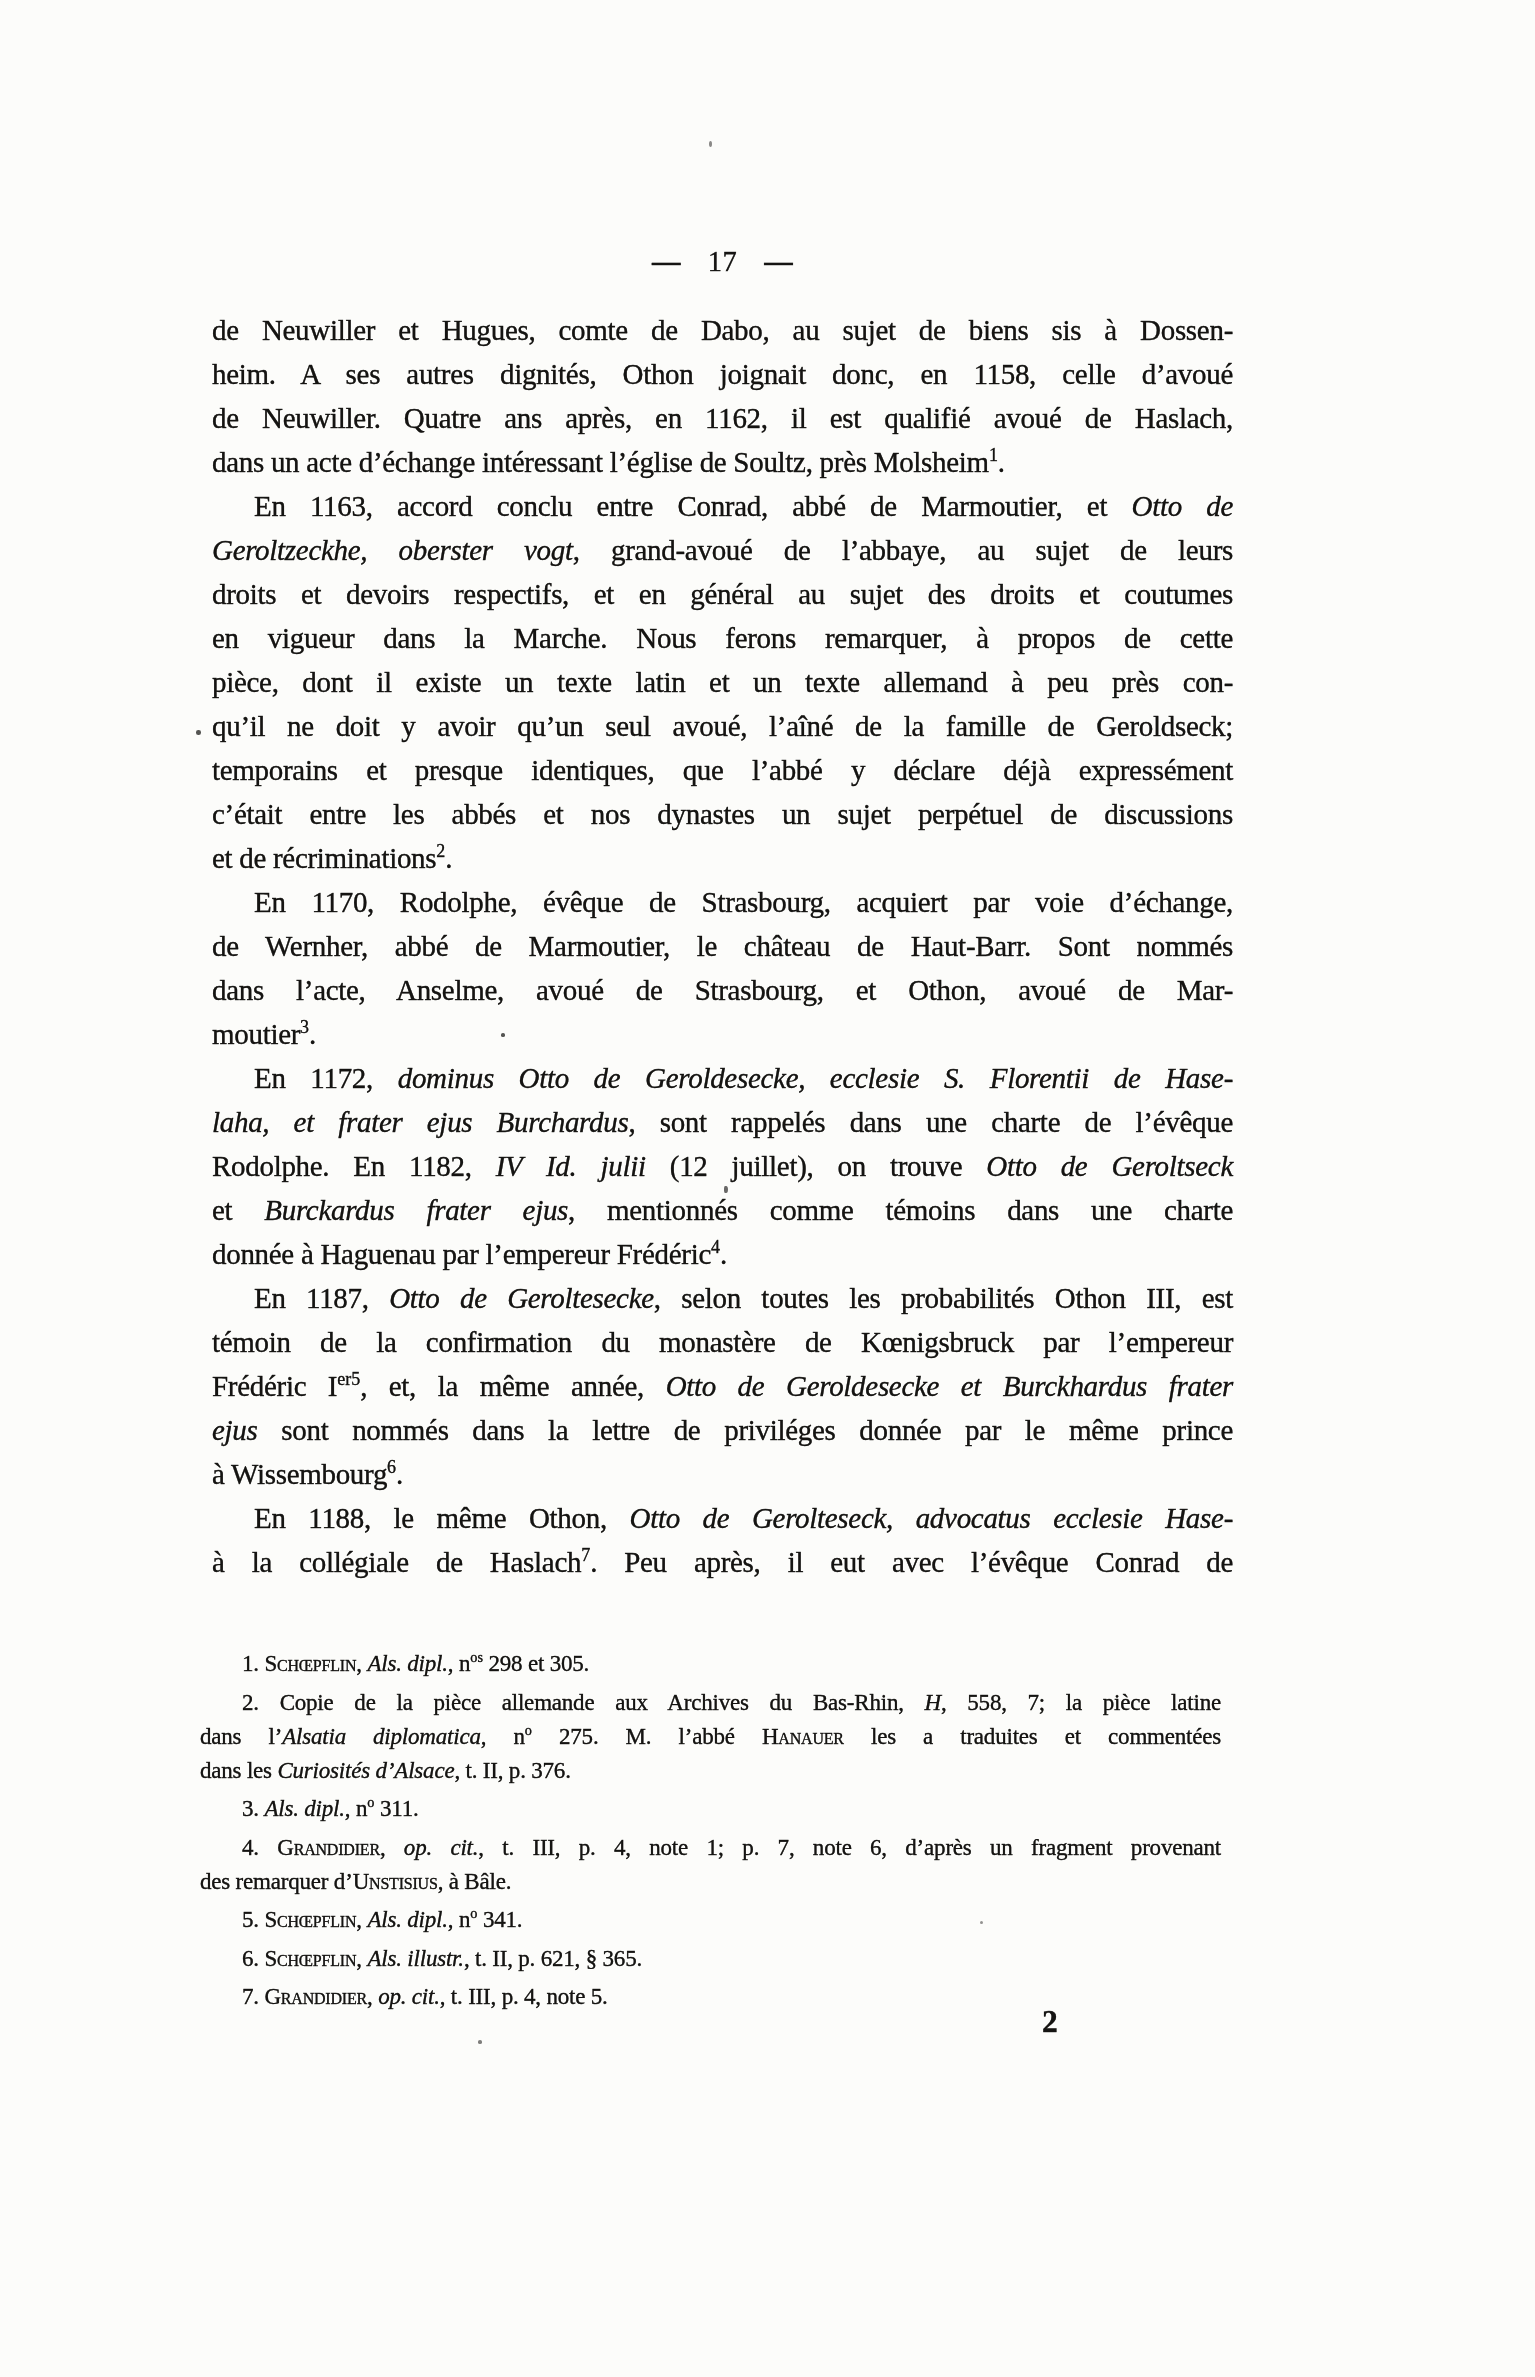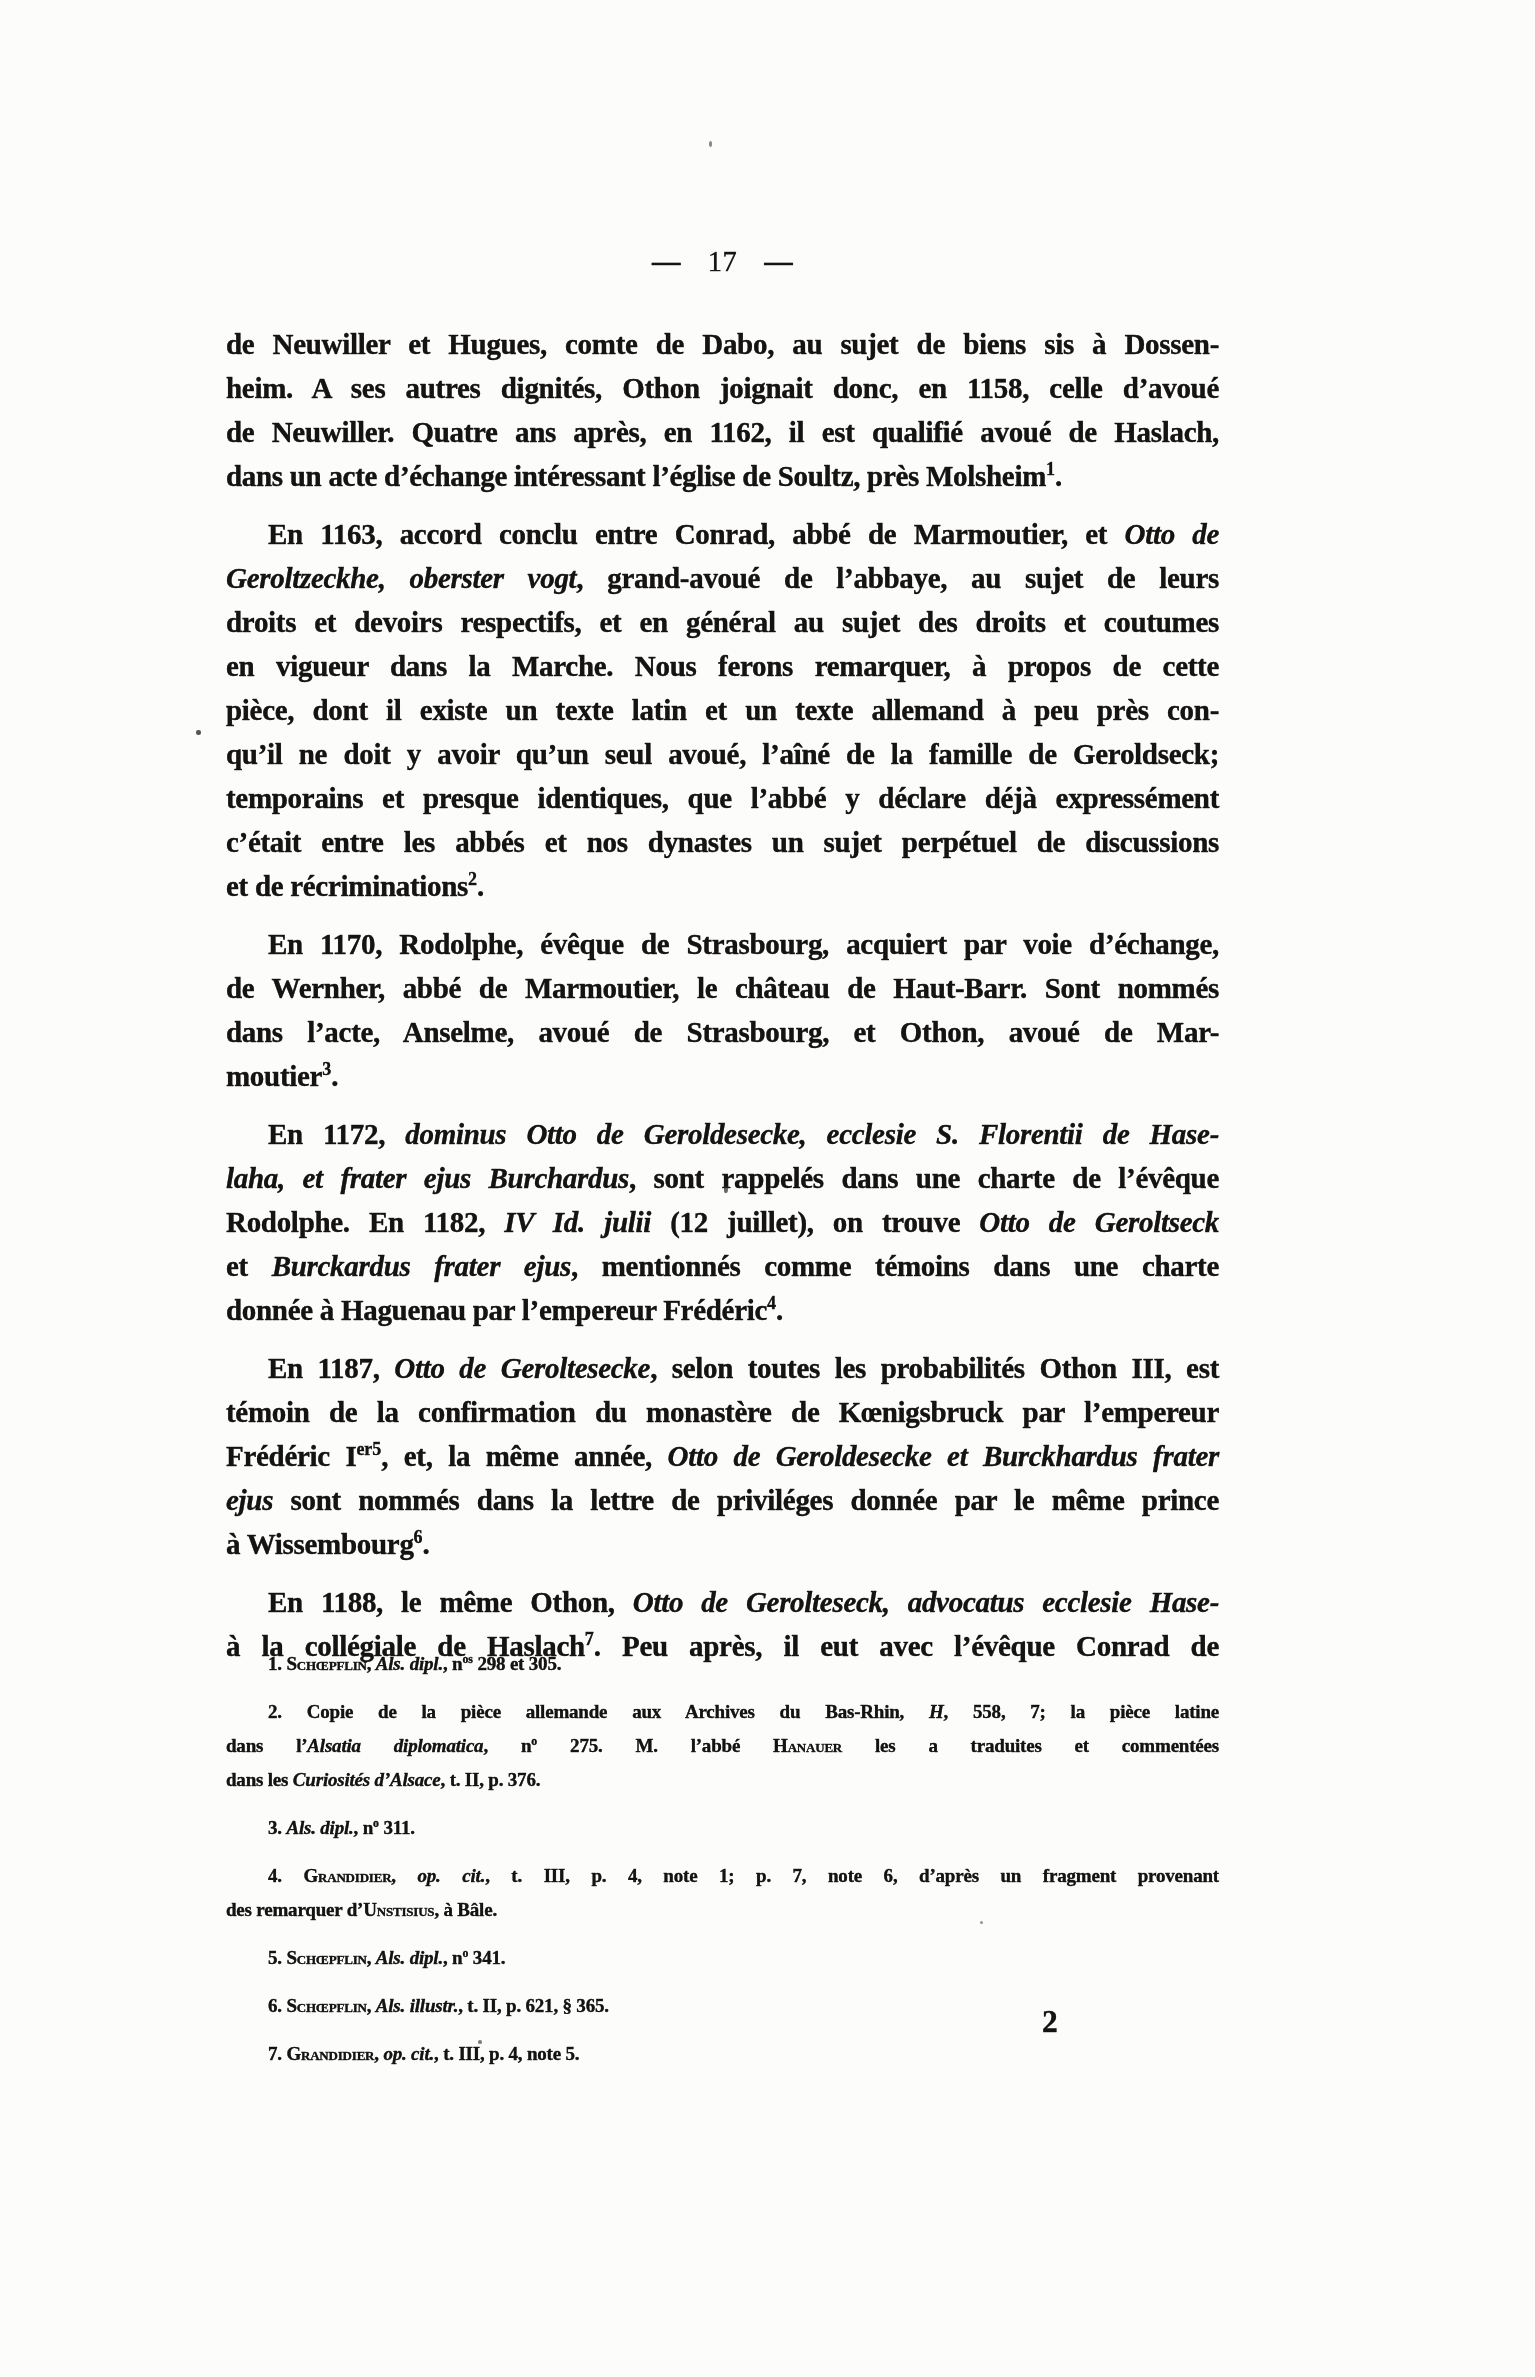--- a/index.html
+++ b/index.html
@@ -18,24 +18,24 @@
     position:absolute;top:246px;left:212px;width:1021px;
     display:flex;justify-content:center;align-items:center;gap:27px;
     font-size:28.5px;letter-spacing:0.4px;
   }
   .pageno .dash{font-weight:bold;}
   .bodytext{
     position:absolute;top:308px;left:212px;width:1021px;
     font-size:29px;line-height:44px;letter-spacing:-0.3px;
   }
   .footnotes{
-    position:absolute;top:1647px;left:212px;width:1021px;
-    font-size:19px;line-height:34px;letter-spacing:-0.2px;
+    position:absolute;top:1647px;left:200px;width:1021px;
+    font-size:23px;line-height:34px;letter-spacing:-0.2px;
   }
-  .para{margin:14px;font-weight:bold;}
+  .para{margin:0;}
   .footnotes .para{margin-top:4.5px;}
   .footnotes .para:first-child{margin-top:0;}
   .jl{text-align:justify;text-align-last:justify;}
   .ll{text-align-last:left;}
   .ind{text-indent:42px;}
   .it{font-style:italic;}
   .sc{font-variant:small-caps;}
   .sup{vertical-align:super;font-size:62%;line-height:0;letter-spacing:0;}
   .sig{
     position:absolute;top:2004px;left:1042px;

